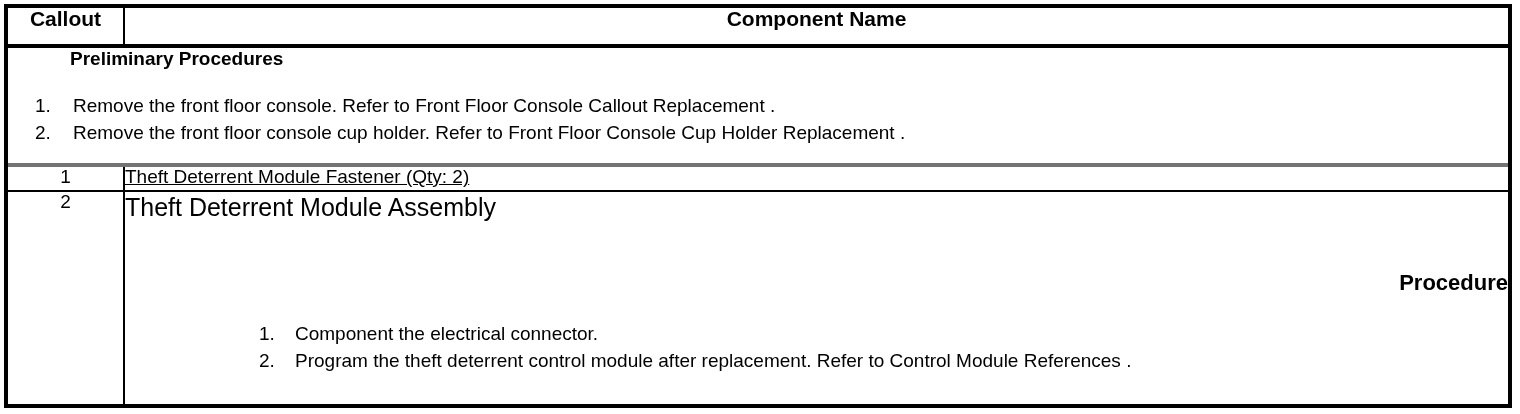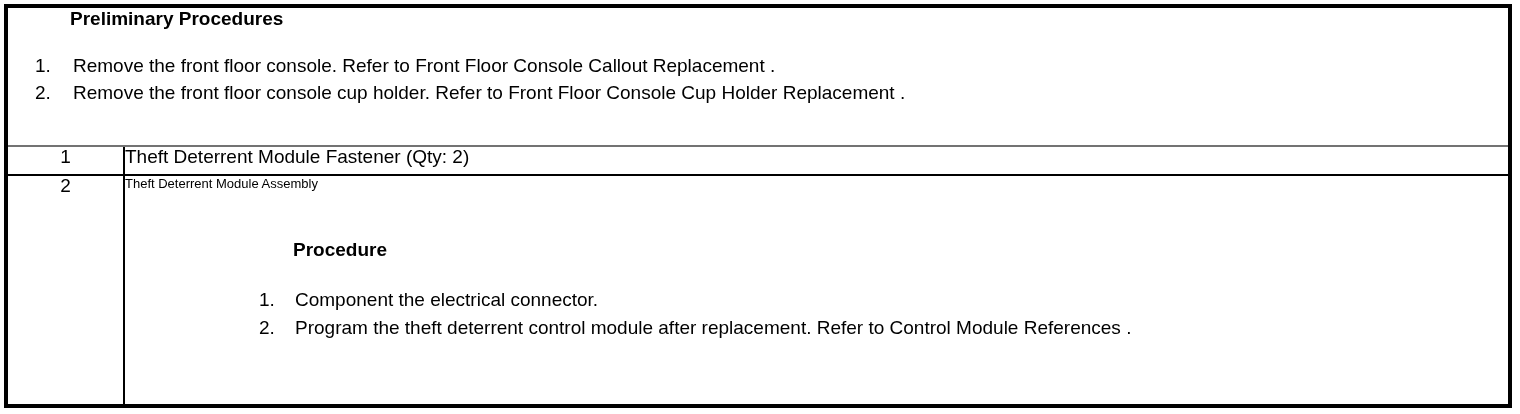--- a/index.html
+++ b/index.html
@@ -56,21 +56,21 @@
     line-height: 1;
     height: 36px;
     vertical-align: middle;
   }
   .hdr-callout {
     border-right: 2px solid #000000;
   }
 
   
   .prelim-cell {
-    border-bottom: 2px solid #737373;
+    border-bottom: 4px solid #737373;
     padding: 12px 0 10px 0;
   }
   .prelim-title {
     font-weight: bold;
     font-size: 19px;
     line-height: 1.15;
     margin-left: 62px;
   }
   .prelim-list {
     margin: 0;
@@ -102,35 +102,37 @@
   .name-cell {
     font-size: 19px;
     line-height: 1;
   }
 
   .row-sep td { border-bottom: 2px solid #000000; }
 
   .row1-name {
     padding: 7px 0 7px 8px;
     vertical-align: middle;
+    text-decoration: underline;
   }
 
   .row2-name {
     padding: 8px 0 0 8px;
   }
   .row2-title {
-    font-size: 13px;
+    font-size: 25px;
     line-height: 1.2;
   }
   .sub-title {
     font-weight: bold;
-    font-size: 19px;
+    font-size: 22px;
     line-height: 1.2;
     margin-left: 168px;
     margin-top: 48px;
+    text-align: right;
   }
   .sub-list {
     margin: 0;
     padding: 0;
     list-style: none;
     margin-top: 24px;
   }
   .sub-list li {
     font-size: 19px;
     line-height: 1.45;
@@ -148,20 +150,24 @@
 <body>
 
 <div class="table-wrap">
   <table class="callout-table">
     <colgroup>
       <col class="col-callout">
       <col class="col-name">
     </colgroup>
     <tbody>
 
+      <tr>
+        <th class="hdr-cell hdr-callout">Callout</th>
+        <th class="hdr-cell">Component Name</th>
+      </tr>
 
       <tr>
         <td class="prelim-cell" colspan="2">
           <div class="prelim-title">Preliminary Procedures</div>
           <ol class="prelim-list">
             <li>
               <span class="marker">1.</span>
               <span>Remove the front floor console. Refer to Front Floor Console Callout Replacement .</span>
             </li>
             <li>

